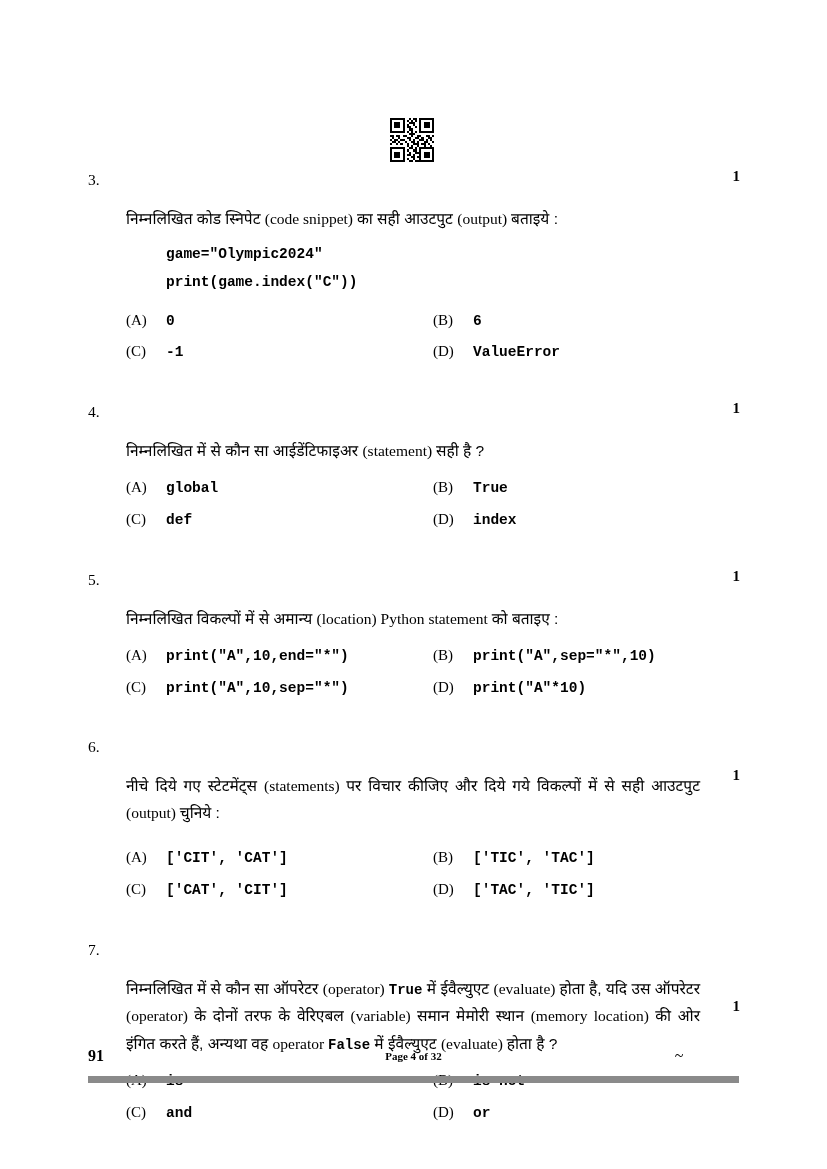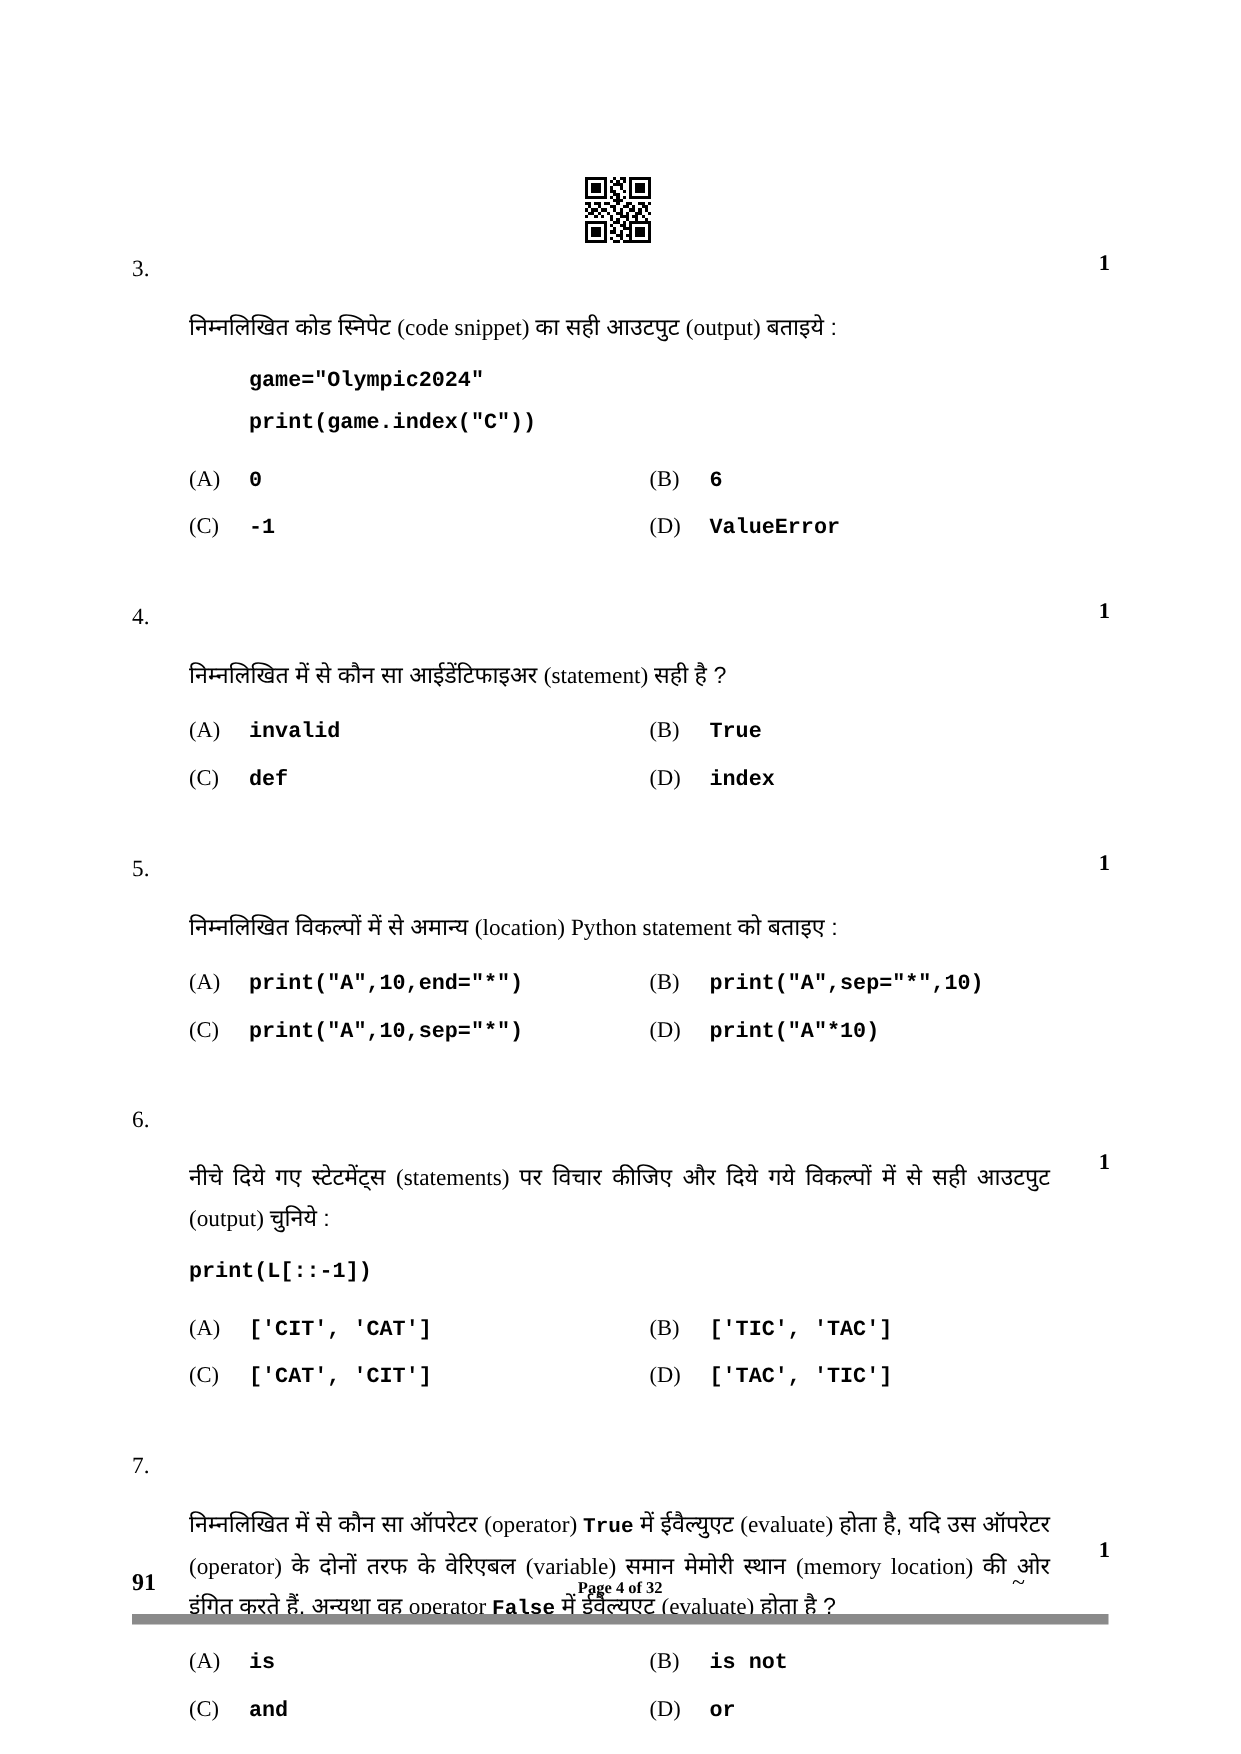--- a/index.html
+++ b/index.html
@@ -118,21 +118,21 @@
     font-weight: bold;
   }
   .spacer-lg { height: 26px; }
   .spacer-sm { height: 8px; }
   .footer {
     position: absolute;
     left: 88px;
     right: 88px;
     bottom: 104px;
     display: flex;
-    align-items: flex-end;
+    align-items: center;
   }
   .footer-left {
     font-size: 16px;
     font-weight: bold;
     font-family: "Liberation Serif", serif;
     width: 120px;
   }
   .footer-center {
     flex: 1 1 auto;
     text-align: center;
@@ -339,21 +339,21 @@
     <div class="q-block">
       <div class="q-head">
         <div class="q-num">4.</div>
         <div class="q-text"><span>निम्नलिखित में से कौन सा आईडेंटिफाइअर </span><span class="en">(statement) </span><span>सही है ?</span></div>
         <div class="q-marks">1</div>
       </div>
       <div class="options">
         <div class="opt-row">
           <div class="opt opt-a">
             <span class="opt-label">(A)</span>
-            <span class="opt-val">invalid</span>
+            <span class="opt-val">global</span>
           </div>
           <div class="opt opt-b">
             <span class="opt-label">(B)</span>
             <span class="opt-val">True</span>
           </div>
         </div>
         <div class="opt-row">
           <div class="opt opt-a">
             <span class="opt-label">(C)</span>
             <span class="opt-val">def</span>
@@ -401,21 +401,20 @@
     <div class="spacer-lg"></div>
 
     <div class="q-block">
       <div class="q-head">
         <div class="q-num">6.</div>
         <div class="q-text"><span>नीचे दिये गए स्टेटमेंट्स </span><span class="en">(statements) </span><span>पर विचार कीजिए और दिये गये विकल्पों में से सही आउटपुट </span><span class="en">(output) </span><span>चुनिये :</span></div>
         <div class="q-marks" style="top:32px;">1</div>
       </div>
       <div class="spacer-sm"></div>
       <div class="code-indent-sm">
-        <div class="code-line">print(L[::-1])</div>
       </div>
       <div class="options">
         <div class="opt-row">
           <div class="opt opt-a">
             <span class="opt-label">(A)</span>
             <span class="opt-val">['CIT', 'CAT']</span>
           </div>
           <div class="opt opt-b">
             <span class="opt-label">(B)</span>
             <span class="opt-val">['TIC', 'TAC']</span>

